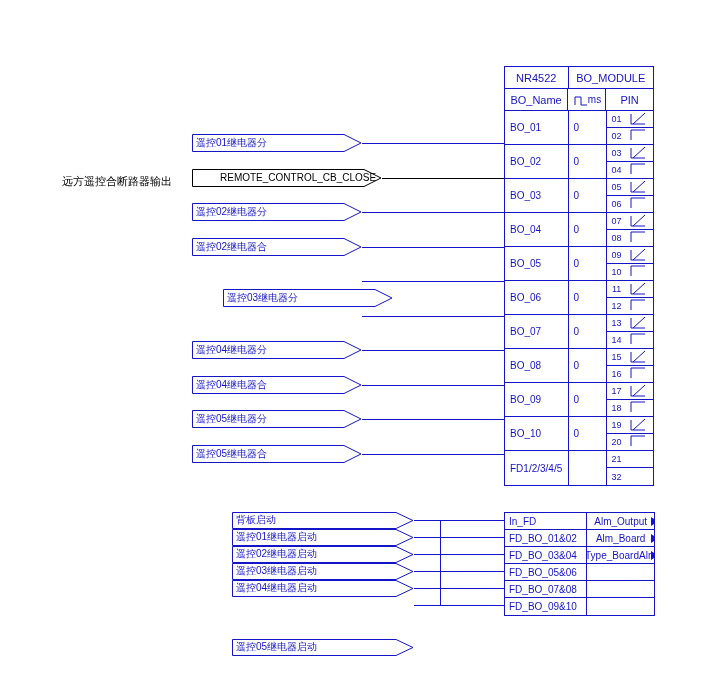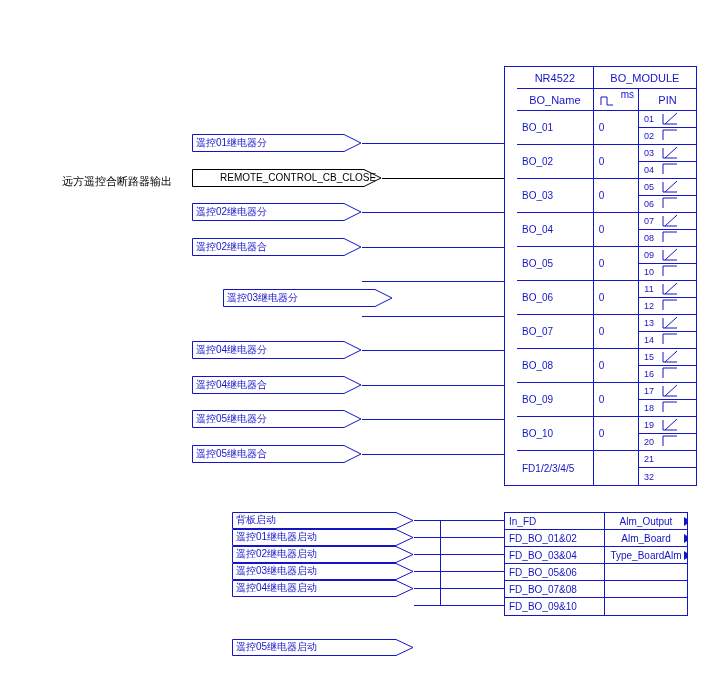--- a/index.html
+++ b/index.html
@@ -60,24 +60,23 @@
   .vwire {
     position: absolute;
     background: #1414c8;
     width: 1px;
   }
   
   .module {
     position: absolute;
     left: 504px;
     top: 66px;
-    width: 193px;
+    width: 150px;
     border: 1px solid #1414c8;
     box-sizing: border-box;
-    padding-left: 12px;
   }
   .mrow {
     display: flex;
     border-bottom: 1px solid #1414c8;
     box-sizing: border-box;
   }
   .mrow:last-child { border-bottom: none; }
   .mcell {
     box-sizing: border-box;
     font-size: 10px;
@@ -142,32 +141,33 @@
     left: 22px;
     top: 0;
   }
   
   .ms-head {
     position: relative;
     width: 46px;
     border-right: 1px solid #1414c8;
     box-sizing: border-box;
     display: flex;
+    align-items: center;
     justify-content: flex-end;
     padding-right: 4px;
     font-size: 10px;
     color: #1414c8;
   }
   .ms-head svg { position: absolute; left: 6px; top: 4px; }
   
   .fdtable {
     position: absolute;
     left: 504px;
     top: 512px;
-    width: 184px;
+    width: 151px;
     border: 1px solid #1414c8;
     box-sizing: border-box;
   }
   .fdrow {
     display: flex;
     height: 17px;
     border-bottom: 1px solid #1414c8;
     box-sizing: border-box;
   }
   .fdrow:last-child { border-bottom: none; }

